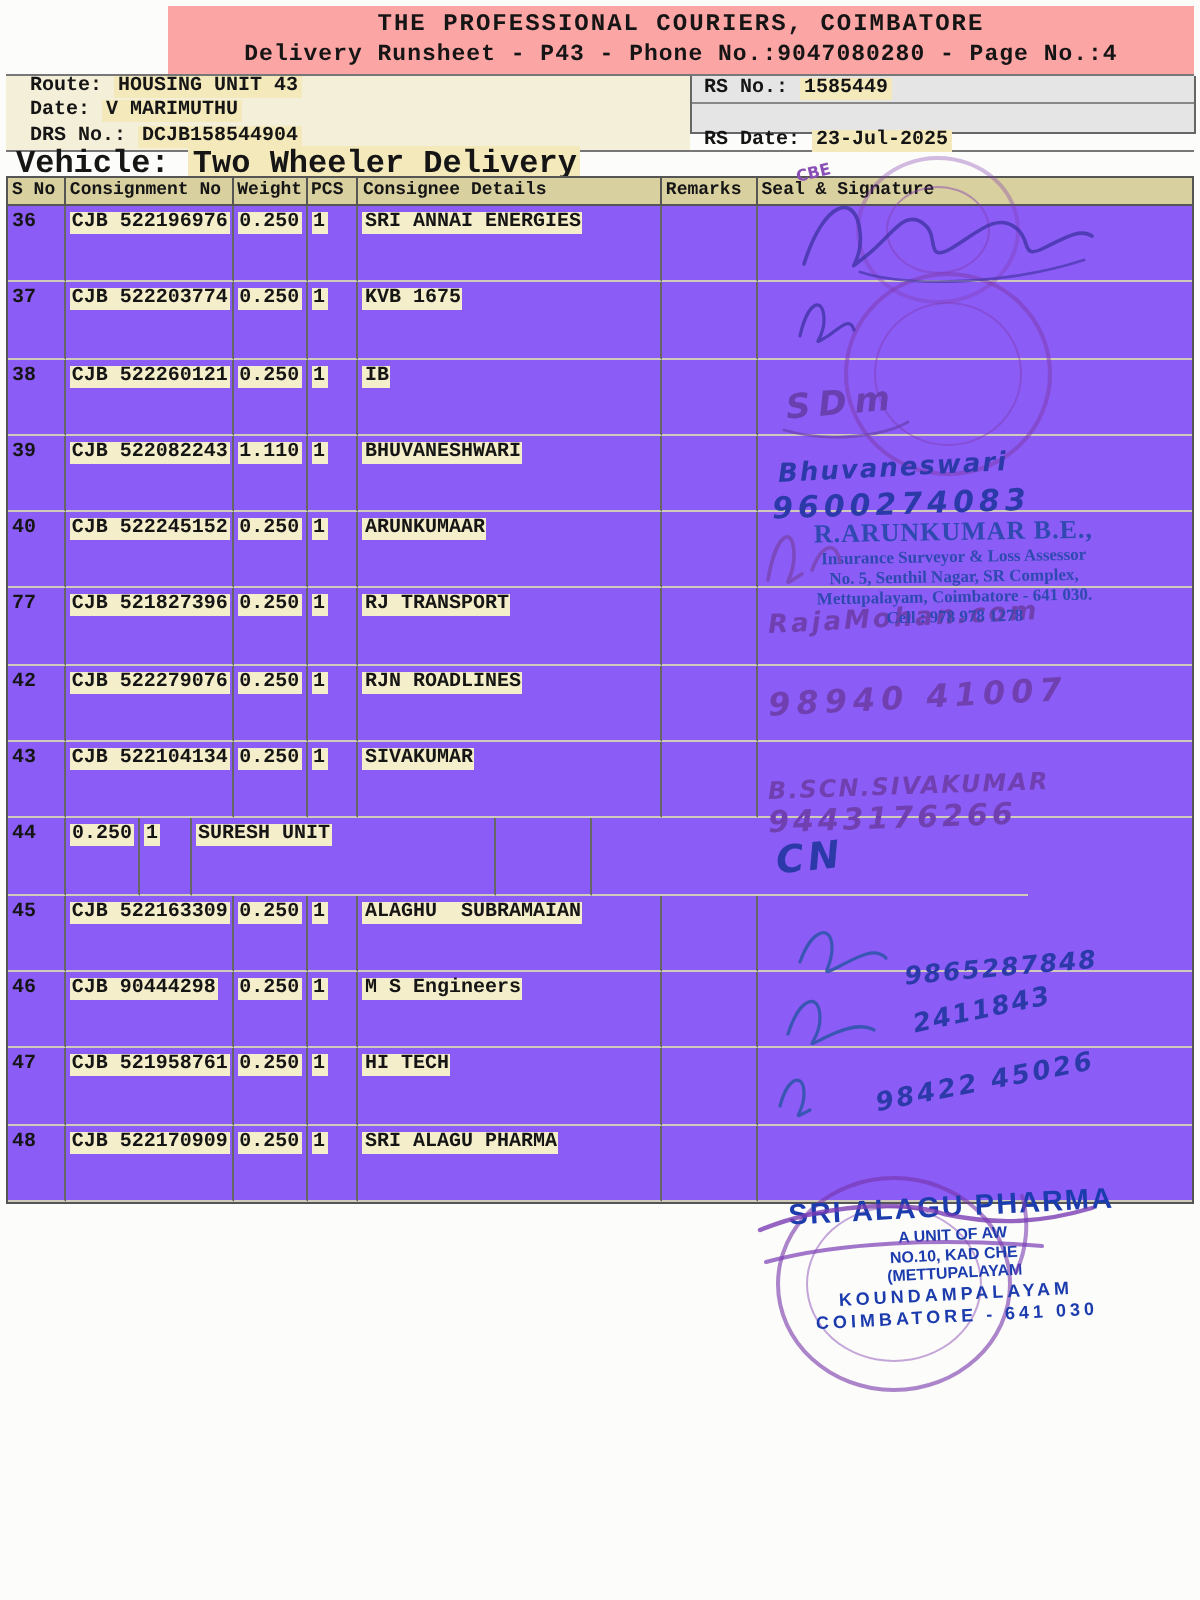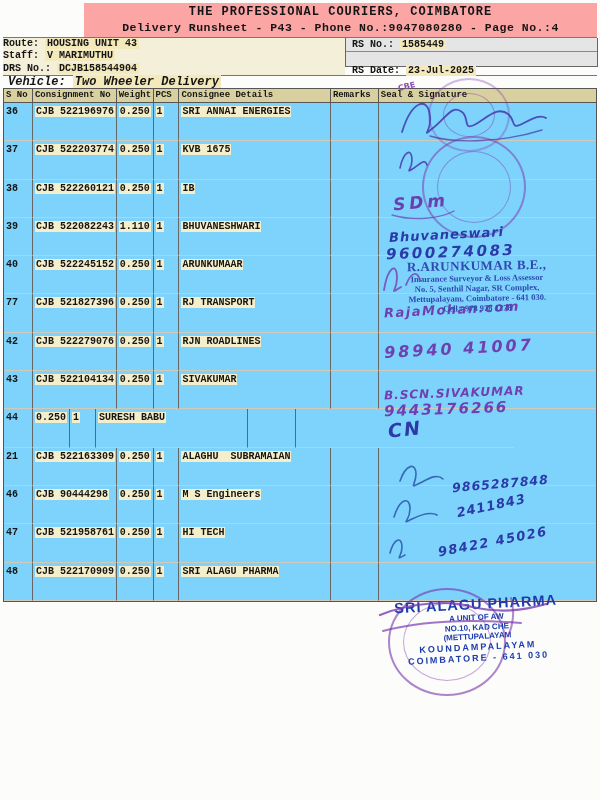--- a/index.html
+++ b/index.html
@@ -9,33 +9,33 @@
   .hdr{position:absolute;left:84px;right:3px;top:3px;height:34px;background:#fca5a5;text-align:center;}
   .company{font-weight:bold;font-size:12px;letter-spacing:1px;padding-top:2px;}
   .subtitle{font-weight:bold;font-size:11.5px;letter-spacing:.5px;padding-top:2px;}
   .red-dash{position:absolute;left:552px;top:6px;width:34px;height:6px;background:#c4362c;
             border-radius:2px;transform:rotate(-3deg);}
   .rule{position:absolute;left:3px;right:3px;height:0;border-top:1px solid #777;}
   .rule.r1{top:37px}.rule.r2{top:75px}
   
   .info-left{position:absolute;left:3px;top:38px;width:342px;height:37px;background:#f4efd8;
              font-size:10px;font-weight:bold;}
-  .info-row{height:12.3px;line-height:12.3px;padding-left:0;white-space:pre;}
+  .info-row{height:12.3px;line-height:12.3px;padding-left:12px;white-space:pre;}
   .ilabel{font-weight:bold;}
   .hl{background:#f3e9bb;padding:0 2px;white-space:pre;}
   .info-right{position:absolute;left:345px;top:38px;width:251px;height:28px;background:#e5e5e5;
               border-left:1px solid #666;border-right:1px solid #666;border-bottom:1px solid #666;
               font-size:10px;font-weight:bold;}
   .rs-row{height:13px;line-height:13px;padding-left:6px;border-bottom:1px solid #888;white-space:pre;}
   .rs-row:last-child{border-bottom:none;margin-top:12px;}
-  .vehicle{position:absolute;left:3px;top:76px;width:342px;height:12px;font-size:12px;
-           font-weight:bold;line-height:12px;padding-left:5px;white-space:pre;font-style:italic;}
+  .vehicle{position:absolute;left:3px;top:76px;width:342px;height:12px;font-size:16px;
+           font-weight:bold;line-height:12px;padding-left:5px;white-space:pre;}
   
   .tbl{position:absolute;left:3px;top:88px;width:594px;border:1px solid #555;box-sizing:border-box;
-       background:#7dd3fc;font-family:Liberation Mono, monospace;}
+       background:#8b5cf6;font-family:Liberation Mono, monospace;}
   .thead{display:flex;height:14px;background:#d9d0a0;font-size:9px;font-weight:bold;}
   .thead .c{border-right:1px solid #555;border-bottom:1px solid #555;padding:1px 2px 0 2px;
             box-sizing:border-box;overflow:hidden;white-space:nowrap;}
   .trow{display:flex;height:38.3px;}
   .trow .c{border-right:1px solid #666;border-bottom:1px solid #cfcaba;padding:3px 2px 0 2px;
            box-sizing:border-box;font-size:10px;font-weight:bold;overflow:hidden;white-space:nowrap;}
   .c.w1{width:29px}.c.w2{width:84px}.c.w3{width:37px}.c.w4{width:26px}
   .c.w5{width:152px}.c.w6{width:48px}.c.w7{width:218px;border-right:none}
   .cellhl{background:#f5eecb;padding:0 1px;white-space:pre;}
   
@@ -83,21 +83,21 @@
   <div class="hdr">
     <div class="company">THE PROFESSIONAL COURIERS, COIMBATORE</div>
     <div class="subtitle">Delivery Runsheet - P43 - Phone No.:9047080280 - Page No.:4</div>
   </div>
 
   <div class="rule r1"></div>
   <div class="rule r2"></div>
 
   <div class="info-left">
     <div class="info-row"><span class="ilabel">Route:</span> <span class="hl">HOUSING UNIT 43</span></div>
-    <div class="info-row"><span class="ilabel">Staff:</span> <span class="hl">V MARIMUTHU</span></div>
+    <div class="info-row"><span class="ilabel">Date:</span> <span class="hl">V MARIMUTHU</span></div>
     <div class="info-row"><span class="ilabel">DRS No.:</span> <span class="hl">DCJB158544904</span></div>
   </div>
 
   <div class="info-right">
     <div class="rs-row"><span>RS No.:</span> <span class="hl">1585449</span></div>
     <div class="rs-row"><span>RS Date:</span> <span class="hl">23-Jul-2025</span></div>
   </div>
 
   <div class="vehicle"><span class="ilabel">Vehicle:</span> <span class="hl">Two Wheeler Delivery</span></div>
 
@@ -189,27 +189,27 @@
       <div class="c w4"><span class="cellhl">1</span></div>
       <div class="c w5"><span class="cellhl">SIVAKUMAR</span></div>
       <div class="c w6"></div>
       <div class="c w7"></div>
     </div>
 
     <div class="trow">
       <div class="c w1"><span>44</span></div>
       <div class="c w3"><span class="cellhl">0.250</span></div>
       <div class="c w4"><span class="cellhl">1</span></div>
-      <div class="c w5"><span class="cellhl">SURESH BABU</span></div>
-      <div class="c w6"></div>
-      <div class="c w7"></div>
-    </div>
-
-    <div class="trow">
-      <div class="c w1"><span>21</span></div>
+      <div class="c w5"><span class="cellhl">SURESH UNIT</span></div>
+      <div class="c w6"></div>
+      <div class="c w7"></div>
+    </div>
+
+    <div class="trow">
+      <div class="c w1"><span>45</span></div>
       <div class="c w2"><span class="cellhl">CJB 522163309</span></div>
       <div class="c w3"><span class="cellhl">0.250</span></div>
       <div class="c w4"><span class="cellhl">1</span></div>
       <div class="c w5"><span class="cellhl">ALAGHU  SUBRAMAIAN</span></div>
       <div class="c w6"></div>
       <div class="c w7"></div>
     </div>
 
     <div class="trow">
       <div class="c w1"><span>46</span></div>

